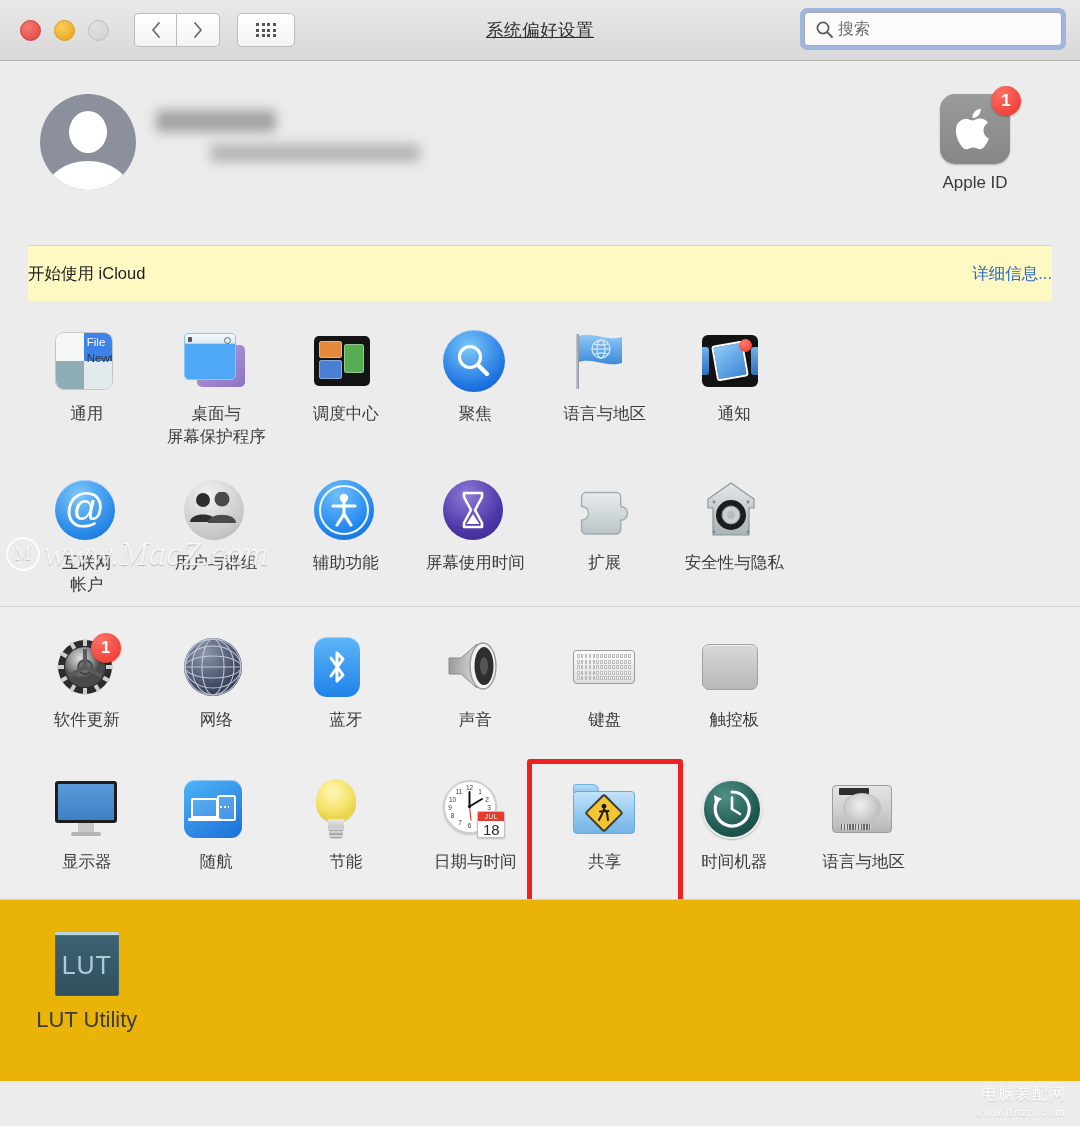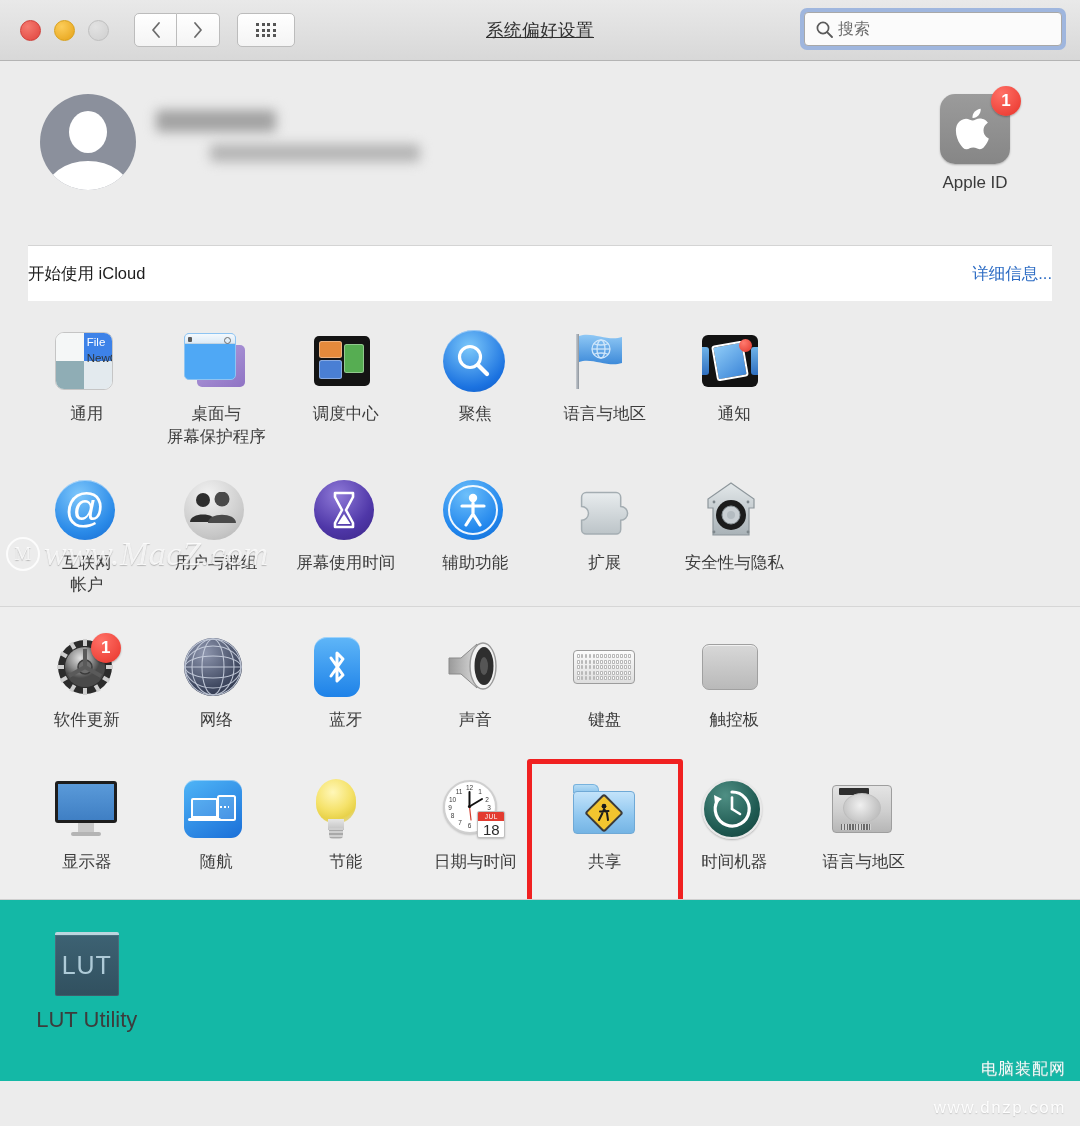--- a/index.html
+++ b/index.html
@@ -210,21 +210,21 @@
   }
   .appleid-label {
     margin-top: 9px;
     font-size: 17px;
     color: #3a3a3a;
   }
 
   
   .icloud-bar {
     height: 56px;
-    background: #ffffff;
+    background: #fef9c3;
     border-top: 1px solid #d4d4d4;
     margin: 0 28px;
     display: flex;
     align-items: center;
     justify-content: space-between;
   }
   .icloud-text { font-size: 16.5px; color: #1d1d1d; }
   .icloud-link { font-size: 16.5px; color: #2d6cc4; cursor: default; }
 
   
@@ -660,24 +660,24 @@
   }
   .wm-dnzp {
     position:absolute;
     right: 14px; bottom: 8px;
     text-align:right;
     pointer-events:none;
     color: rgba(255,255,255,.95);
     text-shadow: 0 1px 1px rgba(170,170,170,.5);
   }
   .wm-dnzp .l1 { font-size:16px; letter-spacing:1px; }
-  .wm-dnzp .l2 { font-size:17px; letter-spacing:1.5px; margin-top:18px; }
+  .wm-dnzp .l2 { font-size:11px; letter-spacing:1.5px; margin-top:1px; }
 
   .bottom-pane {
-    background:#14b8a6;
+    background:#eab308;
     border-top:1px solid #cfcfcf;
     padding: 26px 0 0 0;
     height: 182px;
     position:relative;
   }
 </style>
 </head>
 <body>
 
 <div class="window">
@@ -877,41 +877,41 @@
               <circle cx="33" cy="7" r="7.5" fill="#4a4a4a"></circle>
               <path d="M19,31 C19,20 47,20 47,31 Z" fill="#4a4a4a"></path>
             </svg>
           </div>
         </div>
         <div class="pref-label">用户与群组</div>
       </div>
 
       <div class="pref">
         <div class="pref-icon">
-          <div class="i-screentime">
-            <svg width="26" height="38" viewBox="0 0 26 38">
-              <path d="M4 2 L22 2 L22 6 L15 19 L22 32 L22 36 L4 36 L4 32 L11 19 L4 6 Z" fill="none" stroke="#fff" stroke-width="2.6" stroke-linejoin="round"></path>
-              <path d="M6.5 33 L19.5 33 L13 23 Z" fill="#fff"></path>
-            </svg>
-          </div>
-        </div>
-        <div class="pref-label">屏幕使用时间</div>
-      </div>
-
-      <div class="pref">
-        <div class="pref-icon">
           <div class="i-acc">
             <span class="ring"></span>
             <svg width="30" height="34" viewBox="0 0 30 34">
               <circle cx="15" cy="5" r="4.2" fill="#fff"></circle>
               <path d="M15 10 L15 21 M4 13 L26 13 M15 21 L8 32 M15 21 L22 32" stroke="#fff" stroke-width="3.2" stroke-linecap="round" fill="none"></path>
             </svg>
           </div>
         </div>
         <div class="pref-label">辅助功能</div>
+      </div>
+
+      <div class="pref">
+        <div class="pref-icon">
+          <div class="i-screentime">
+            <svg width="26" height="38" viewBox="0 0 26 38">
+              <path d="M4 2 L22 2 L22 6 L15 19 L22 32 L22 36 L4 36 L4 32 L11 19 L4 6 Z" fill="none" stroke="#fff" stroke-width="2.6" stroke-linejoin="round"></path>
+              <path d="M6.5 33 L19.5 33 L13 23 Z" fill="#fff"></path>
+            </svg>
+          </div>
+        </div>
+        <div class="pref-label">屏幕使用时间</div>
       </div>
 
       <div class="pref">
         <div class="pref-icon">
           <div class="i-ext">
             <svg width="58" height="56" viewBox="0 0 58 56">
               <defs>
                 <linearGradient id="puz" x1="0" y1="0" x2="0" y2="1">
                   <stop offset="0" stop-color="#e8ecee"></stop>
                   <stop offset="1" stop-color="#bcc4c8"></stop>

